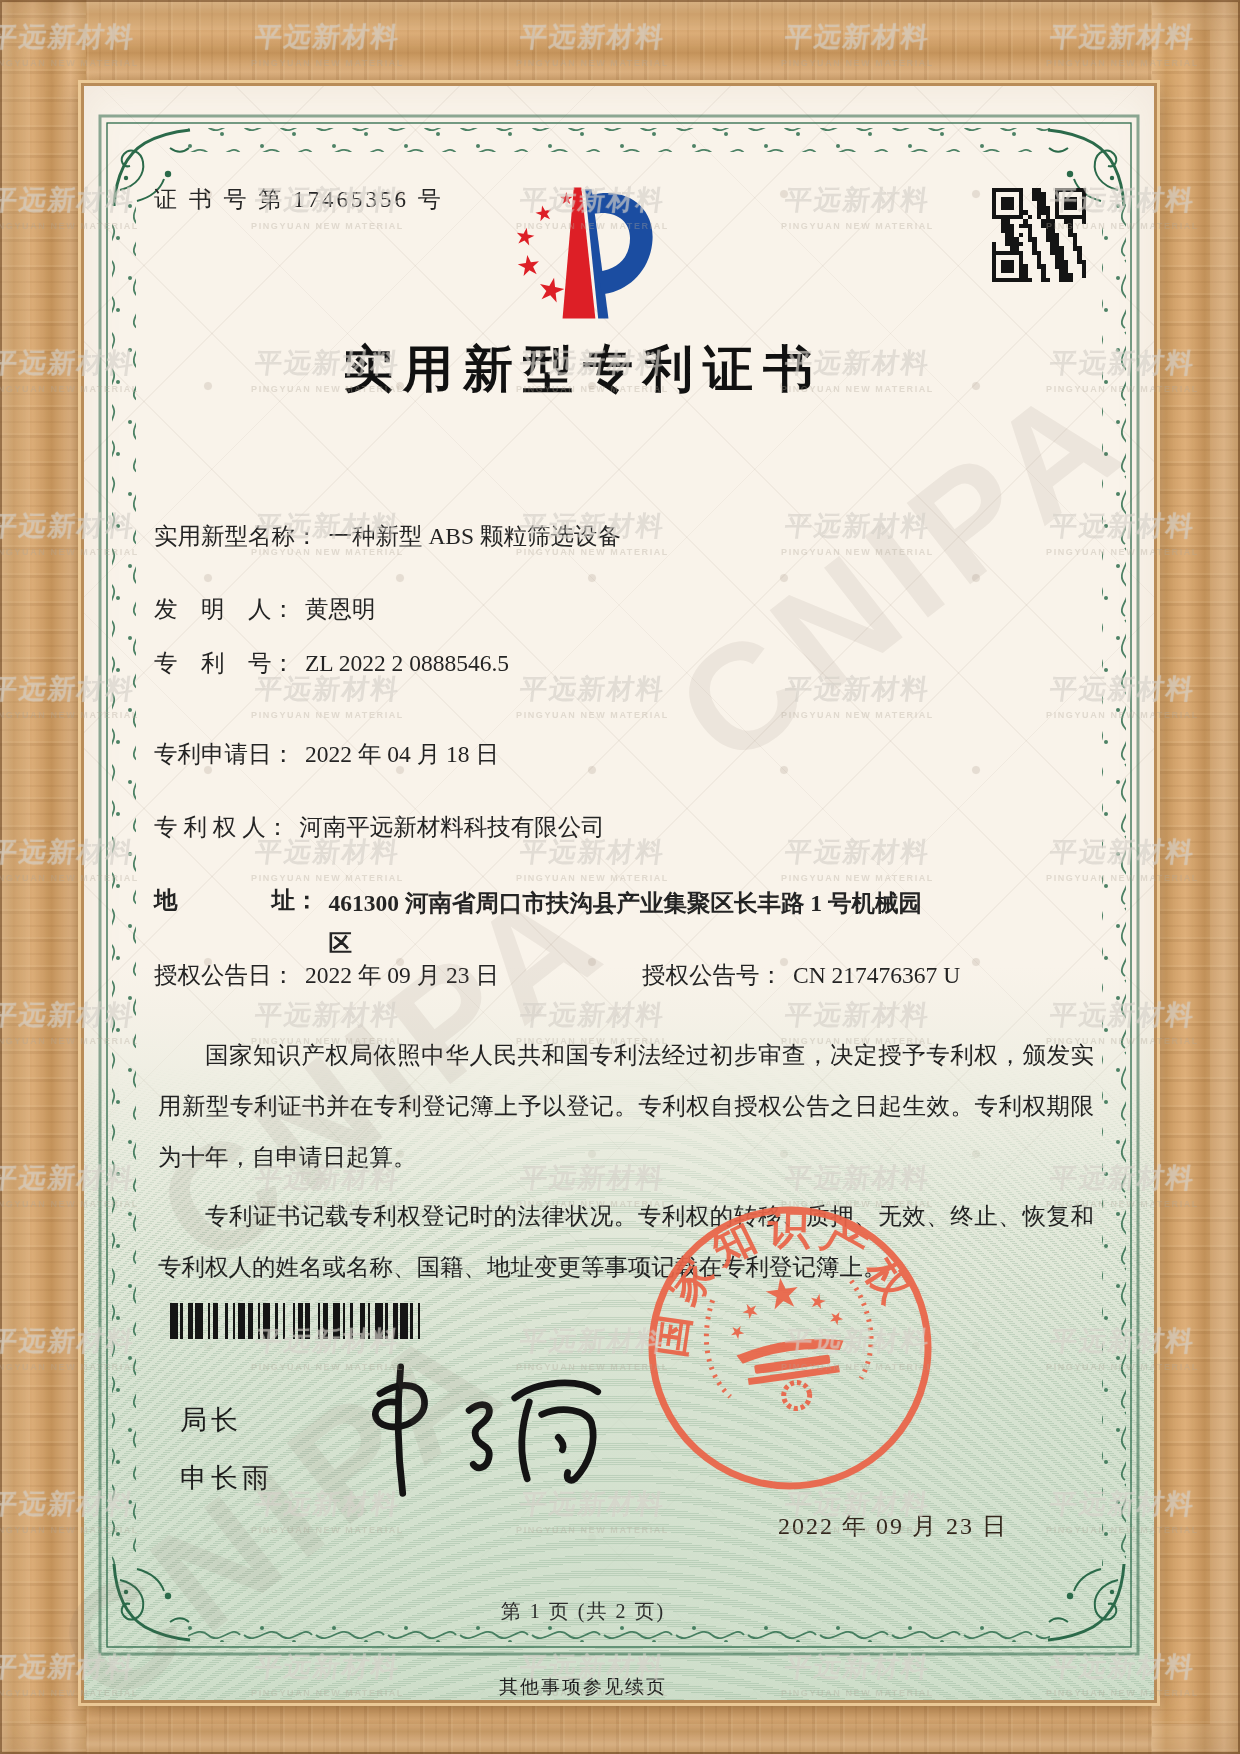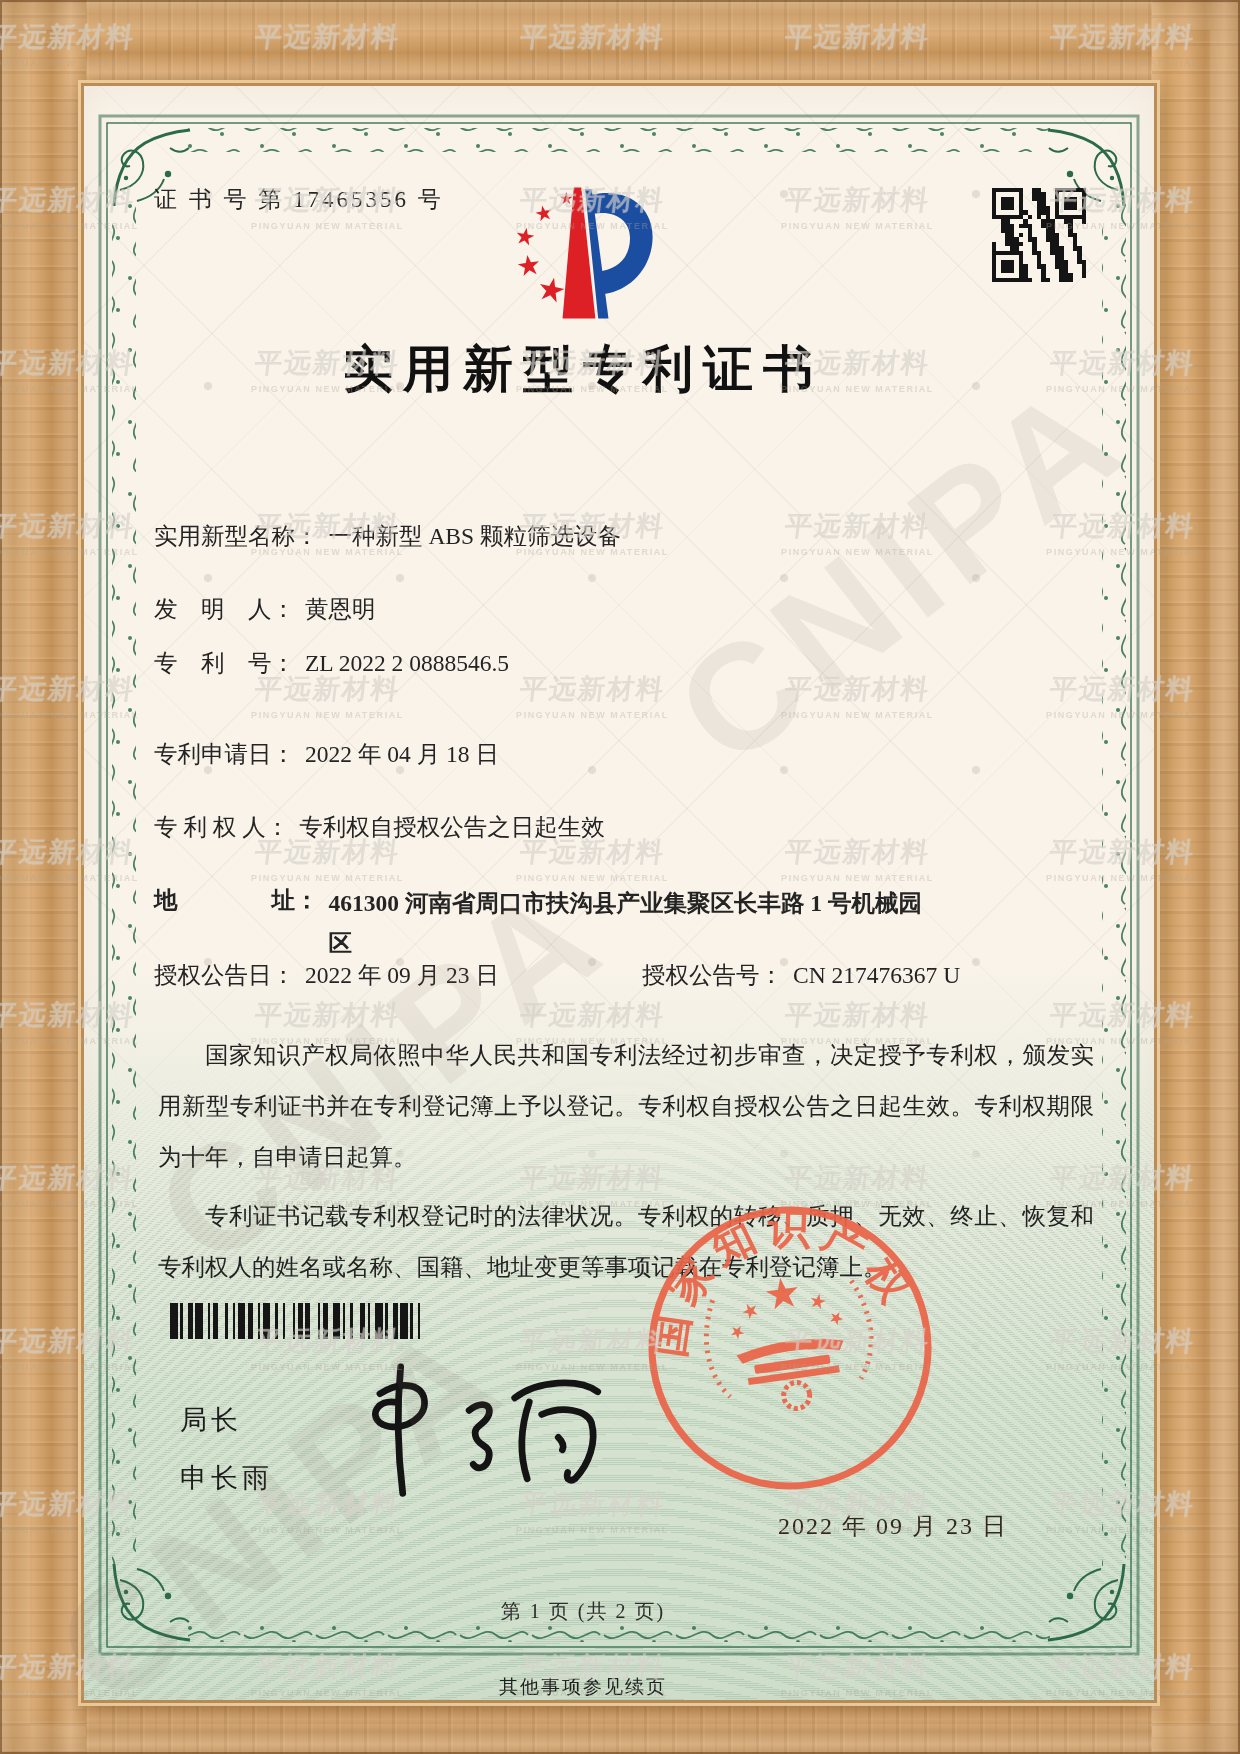--- a/index.html
+++ b/index.html
@@ -599,21 +599,21 @@
       <div class="frow" style="top:560px">
         <span class="lab">专　利　号：</span>
         <span class="val">ZL 2022 2 0888546.5</span>
       </div>
       <div class="frow" style="top:651px">
         <span class="lab">专利申请日：</span>
         <span class="val">2022 年 04 月 18 日</span>
       </div>
       <div class="frow" style="top:724px">
         <span class="lab">专 利 权 人：</span>
-        <span class="val">专利权自授权公告之日起生效</span>
+        <span class="val">河南平远新材料科技有限公司</span>
       </div>
       <div class="frow wrap" style="top:797px">
         <span class="lab">地　　　　址：</span>
         <span class="val">461300 河南省周口市扶沟县产业集聚区长丰路 1 号机械园区</span>
       </div>
       <div class="frow" style="top:872px">
         <span class="lab">授权公告日：</span>
         <span class="val">2022 年 09 月 23 日</span>
         <span class="grant2">
           <span class="lab">授权公告号：</span>

